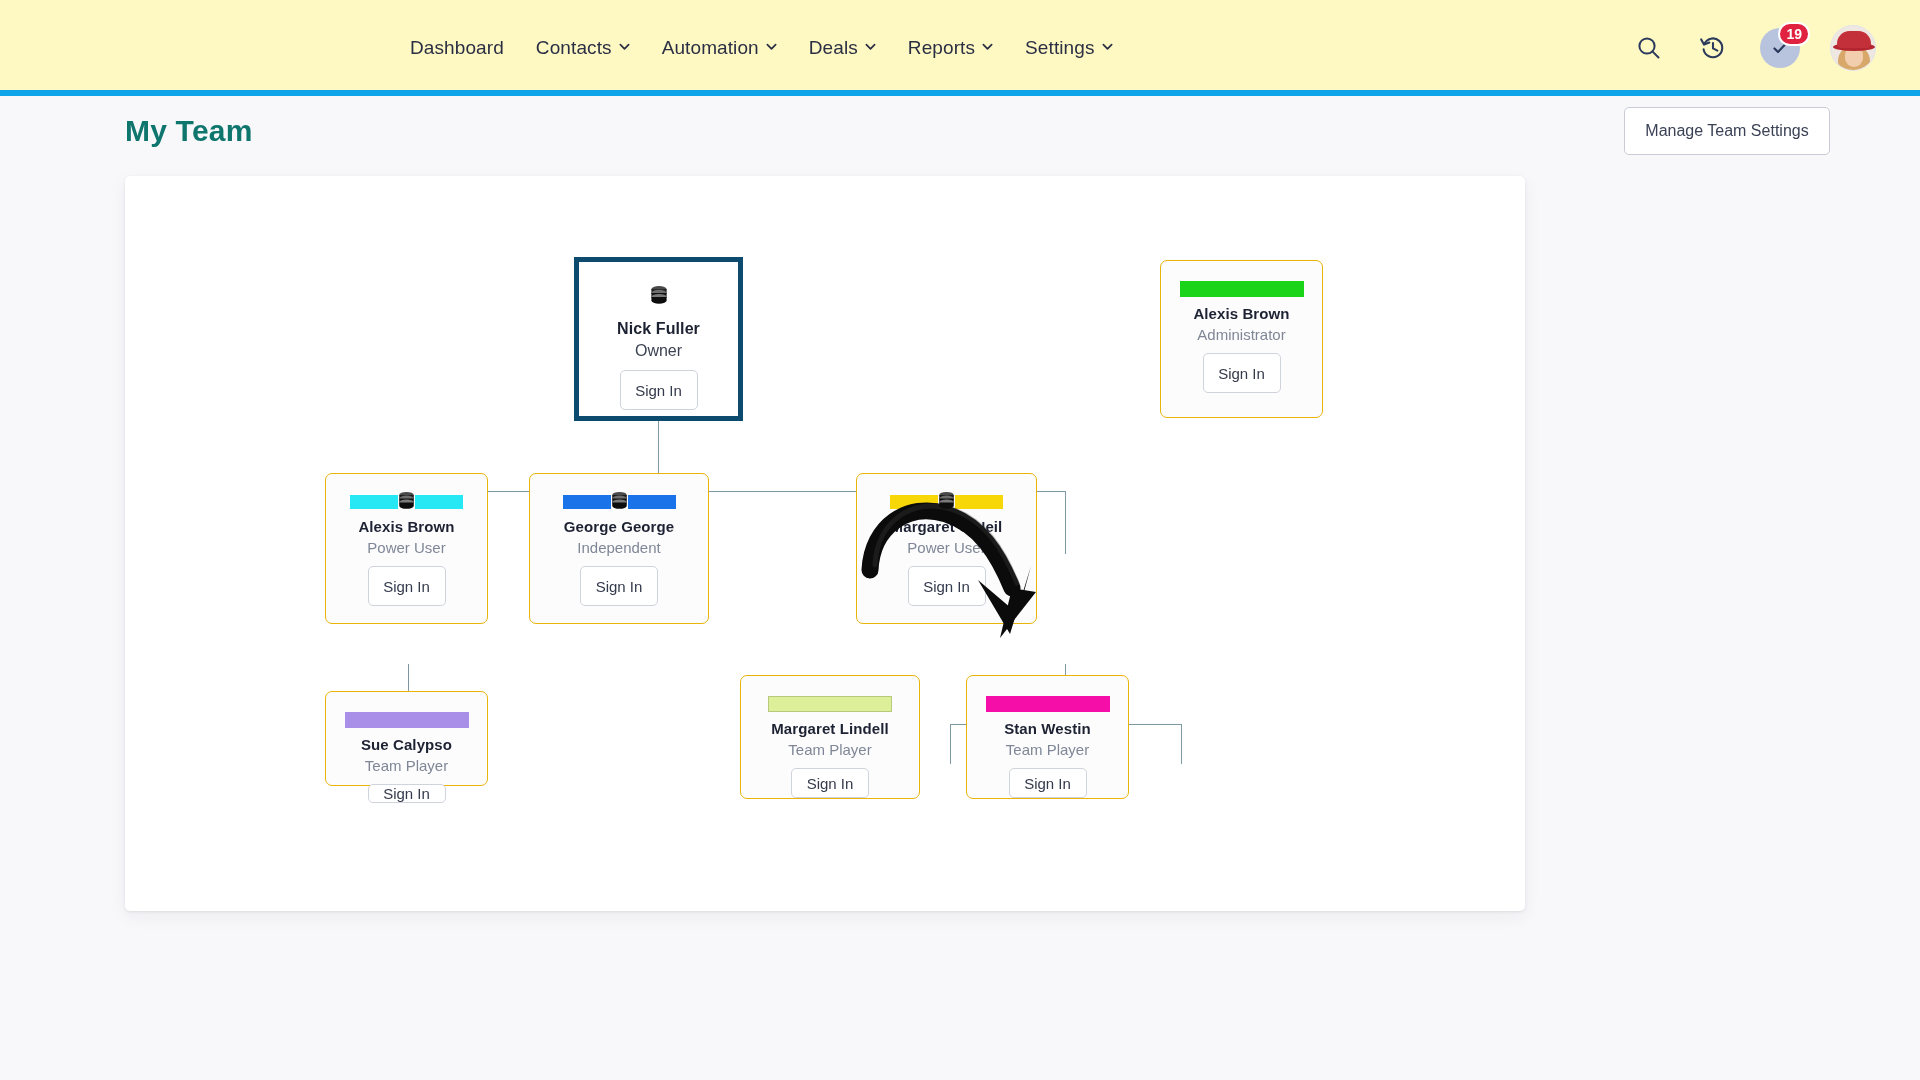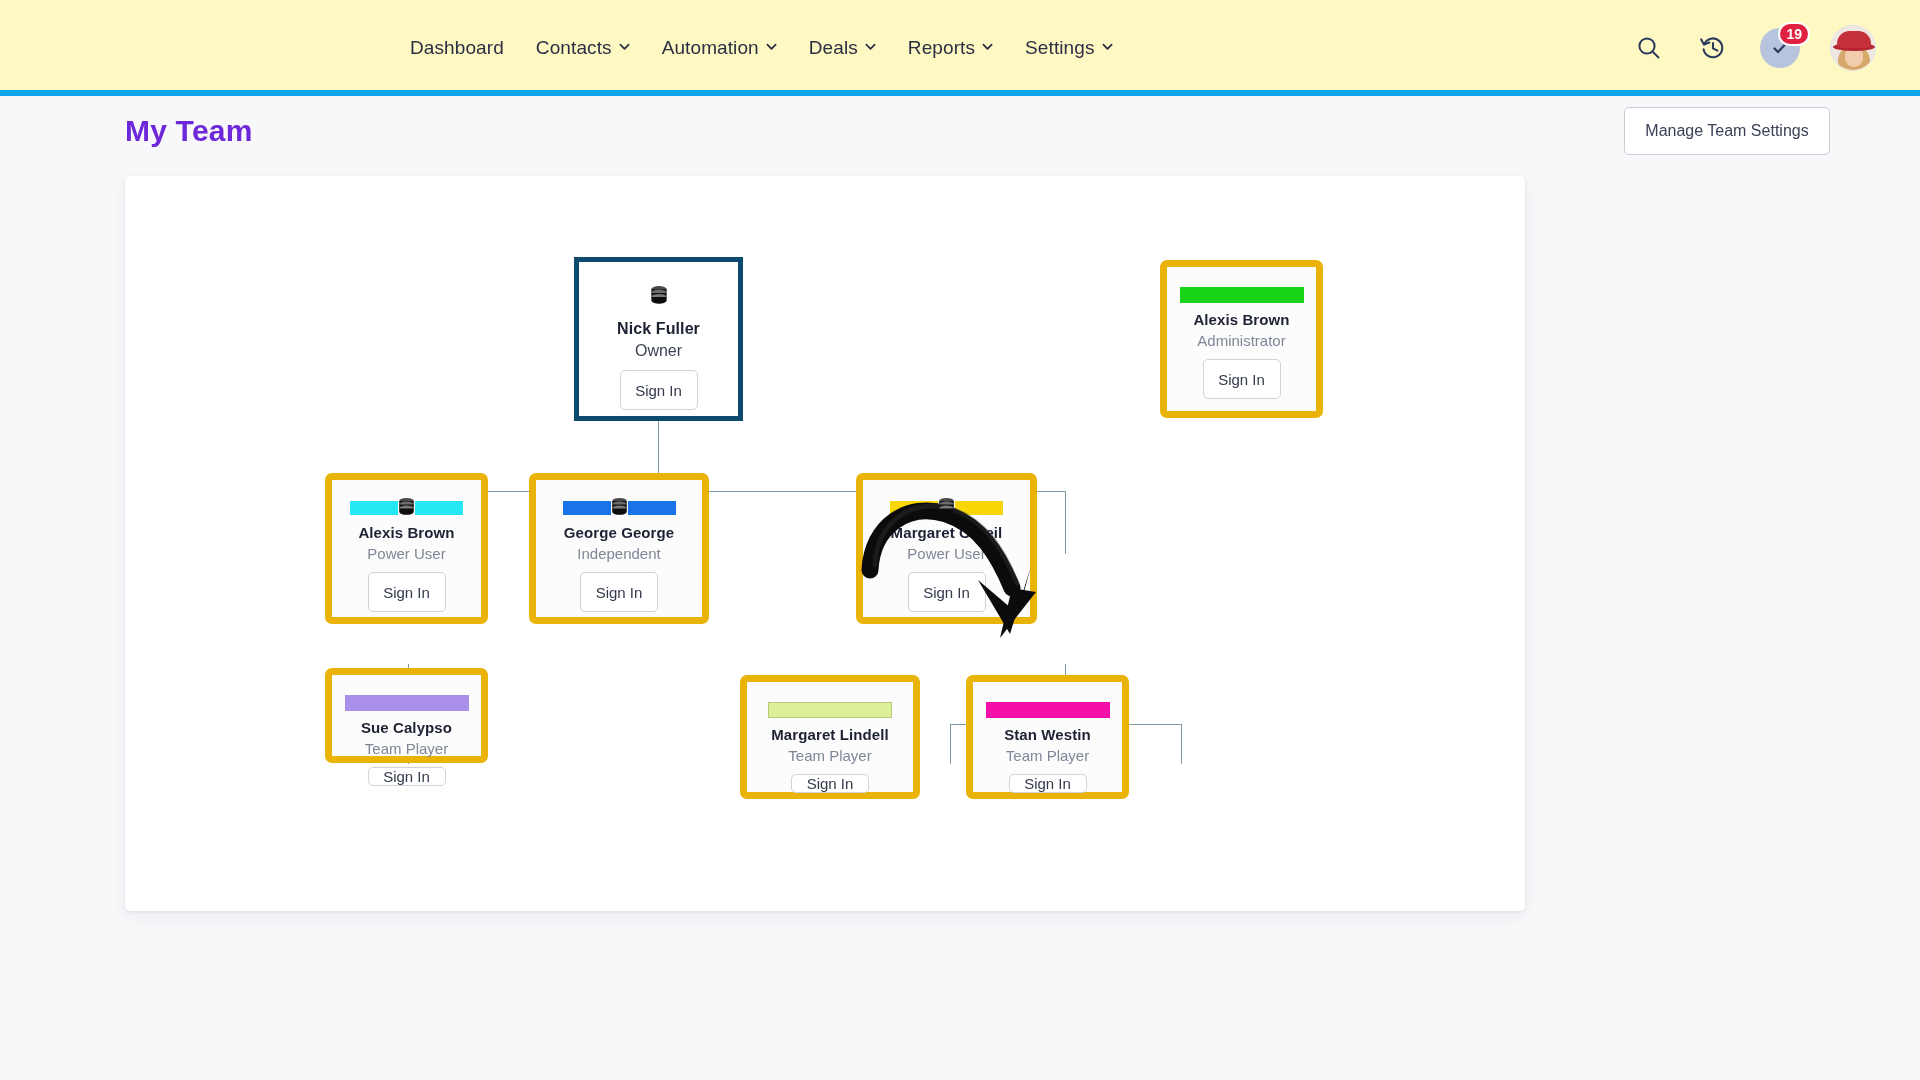--- a/index.html
+++ b/index.html
@@ -72,21 +72,21 @@
              background:#f2cdae; border-radius:9px 9px 10px 10px; }
   .av-body { position:absolute; bottom:0; left:9px; width:28px; height:9px;
              background:#f4f1ee; border-radius:10px 10px 0 0; }
 
   
   .page-head {
     position: absolute; top: 96px; left: 0; width: 1920px; height: 80px;
   }
   .page-title {
     position: absolute; left: 125px; top: 18px;
-    font-size: 30px; font-weight: 600; color: #6d28d9; letter-spacing: .2px;
+    font-size: 30px; font-weight: 600; color: #0f766e; letter-spacing: .2px;
   }
   .manage-btn {
     position: absolute; left: 1624px; top: 107px;
     width: 206px; height: 48px;
     background: #fff; border: 1px solid #c9ccd6; border-radius: 5px;
     font-size: 16px; color: #3b4256; cursor: pointer;
     display: flex; align-items: center; justify-content: center;
     font-family: "Liberation Sans", sans-serif;
   }
 
@@ -99,21 +99,21 @@
 
   
   .canvas { position: absolute; inset: 0; }
   .conn { position: absolute; background: #7d9aa4; }
   .conn.v { width: 1px; }
   .conn.h { height: 1px; }
 
   .node {
     position: absolute;
     background: #fcfcfd;
-    border: 7px solid #eab308;
+    border: 1px solid #eab308;
     border-radius: 7px;
     display: flex; flex-direction: column; align-items: center;
     cursor: pointer;
   }
   .node.root {
     background: #fff;
     border: 5px solid #0c4a6e;
     border-radius: 0;
   }
 
@@ -328,21 +328,21 @@
             <path d="M3.4 13.0 v3.6 a7.6 3.1 0 0 0 15.2 0 V13.0" fill="#0d0d0d"></path>
           </svg>
         </span>
         <div class="bar-seg" style="background:#f7d707; width:48px;"></div>
       </div>
       <div class="n-name">Margaret O'Neil</div>
       <div class="n-role">Power User</div>
       <button class="signin">Sign In</button>
     </div>
 
-    <div class="node" style="left:200px; top:492px; width:163px; height:95px;">
+    <div class="node" style="left:200px; top:515px; width:163px; height:95px;">
       <div class="barwrap">
         <div class="bar-full" style="background:#a98fe8;"></div>
       </div>
       <div class="n-name">Sue Calypso</div>
       <div class="n-role">Team Player</div>
       <button class="signin">Sign In</button>
     </div>
 
     <div class="node" style="left:615px; top:499px; width:180px; height:124px;">
       <div class="barwrap">

